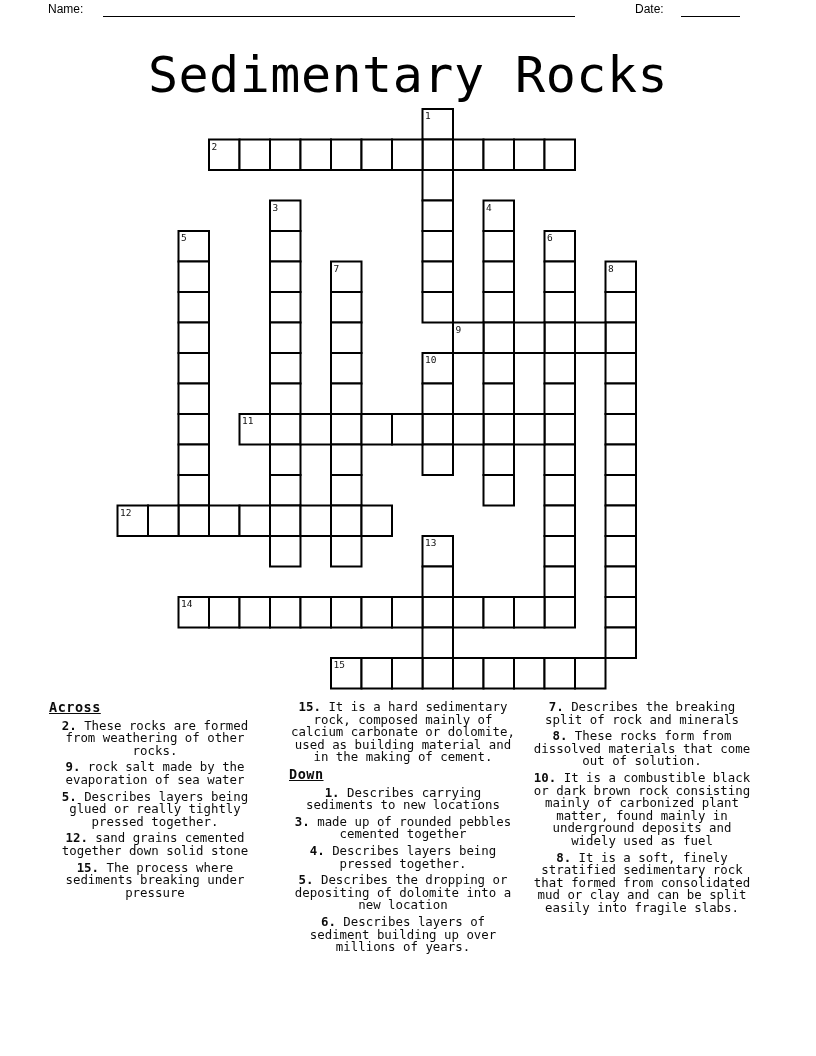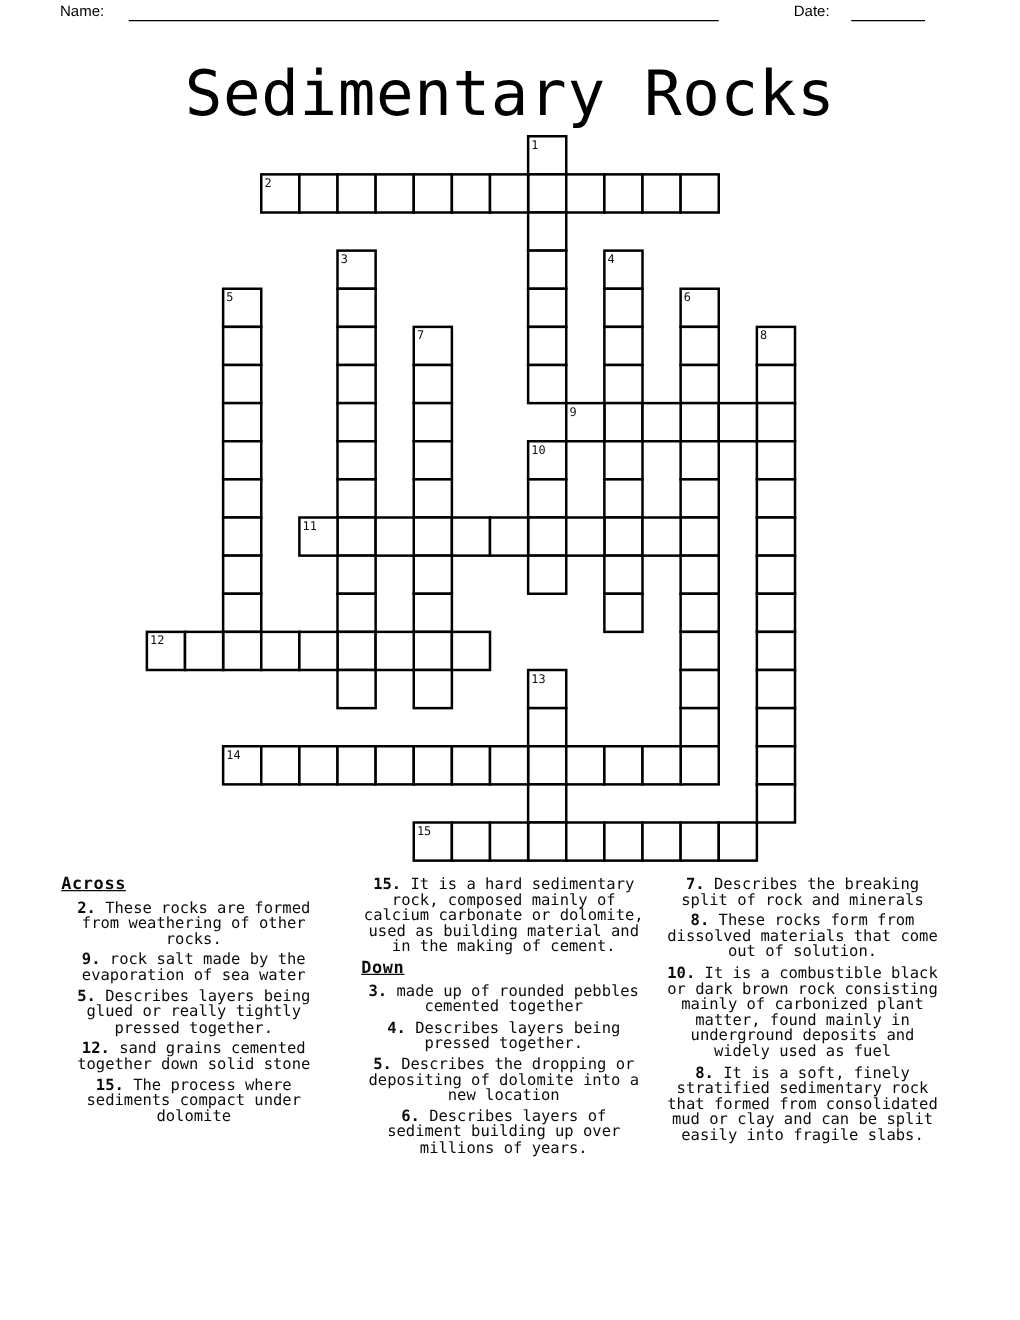--- a/index.html
+++ b/index.html
@@ -193,27 +193,28 @@
     <text x="333.5" y="668.0" class="cellnum">15</text>
   </svg>
 
 <div class="clue-col" id="col-across">
   <div class="section-h">Across</div>
 
 <p><b>2.</b> <span>These rocks are formed from weathering of other rocks.</span></p>
     <p><b>9.</b> <span>rock salt made by the evaporation of sea water</span></p>
     <p><b>5.</b> <span>Describes layers being glued or really tightly pressed together.</span></p>
     <p><b>12.</b> <span>sand grains cemented together down solid stone</span></p>
-    <p><b>15.</b> <span>The process where sediments compact under dolomite</span></p>
+    <p><b>15.</b> <span>The process where sediments breaking under pressure</span></p>
   </div>
 
 <div class="clue-col" id="col-mid">
 
 <p><b>15.</b> <span>It is a hard sedimentary rock, composed mainly of calcium carbonate or dolomite, used as building material and in the making of cement.</span></p>
     <div class="section-h">Down</div>
+    <p><b>1.</b> <span>Describes carrying sediments to new locations</span></p>
     <p><b>3.</b> <span>made up of rounded pebbles cemented together</span></p>
     <p><b>4.</b> <span>Describes layers being pressed together.</span></p>
     <p><b>5.</b> <span>Describes the dropping or depositing of dolomite into a new location</span></p>
     <p><b>6.</b> <span>Describes layers of sediment building up over millions of years.</span></p>
   </div>
 
 <div class="clue-col" id="col-right">
 
 <p><b>7.</b> <span>Describes the breaking split of rock and minerals</span></p>
     <p><b>8.</b> <span>These rocks form from dissolved materials that come out of solution.</span></p>

